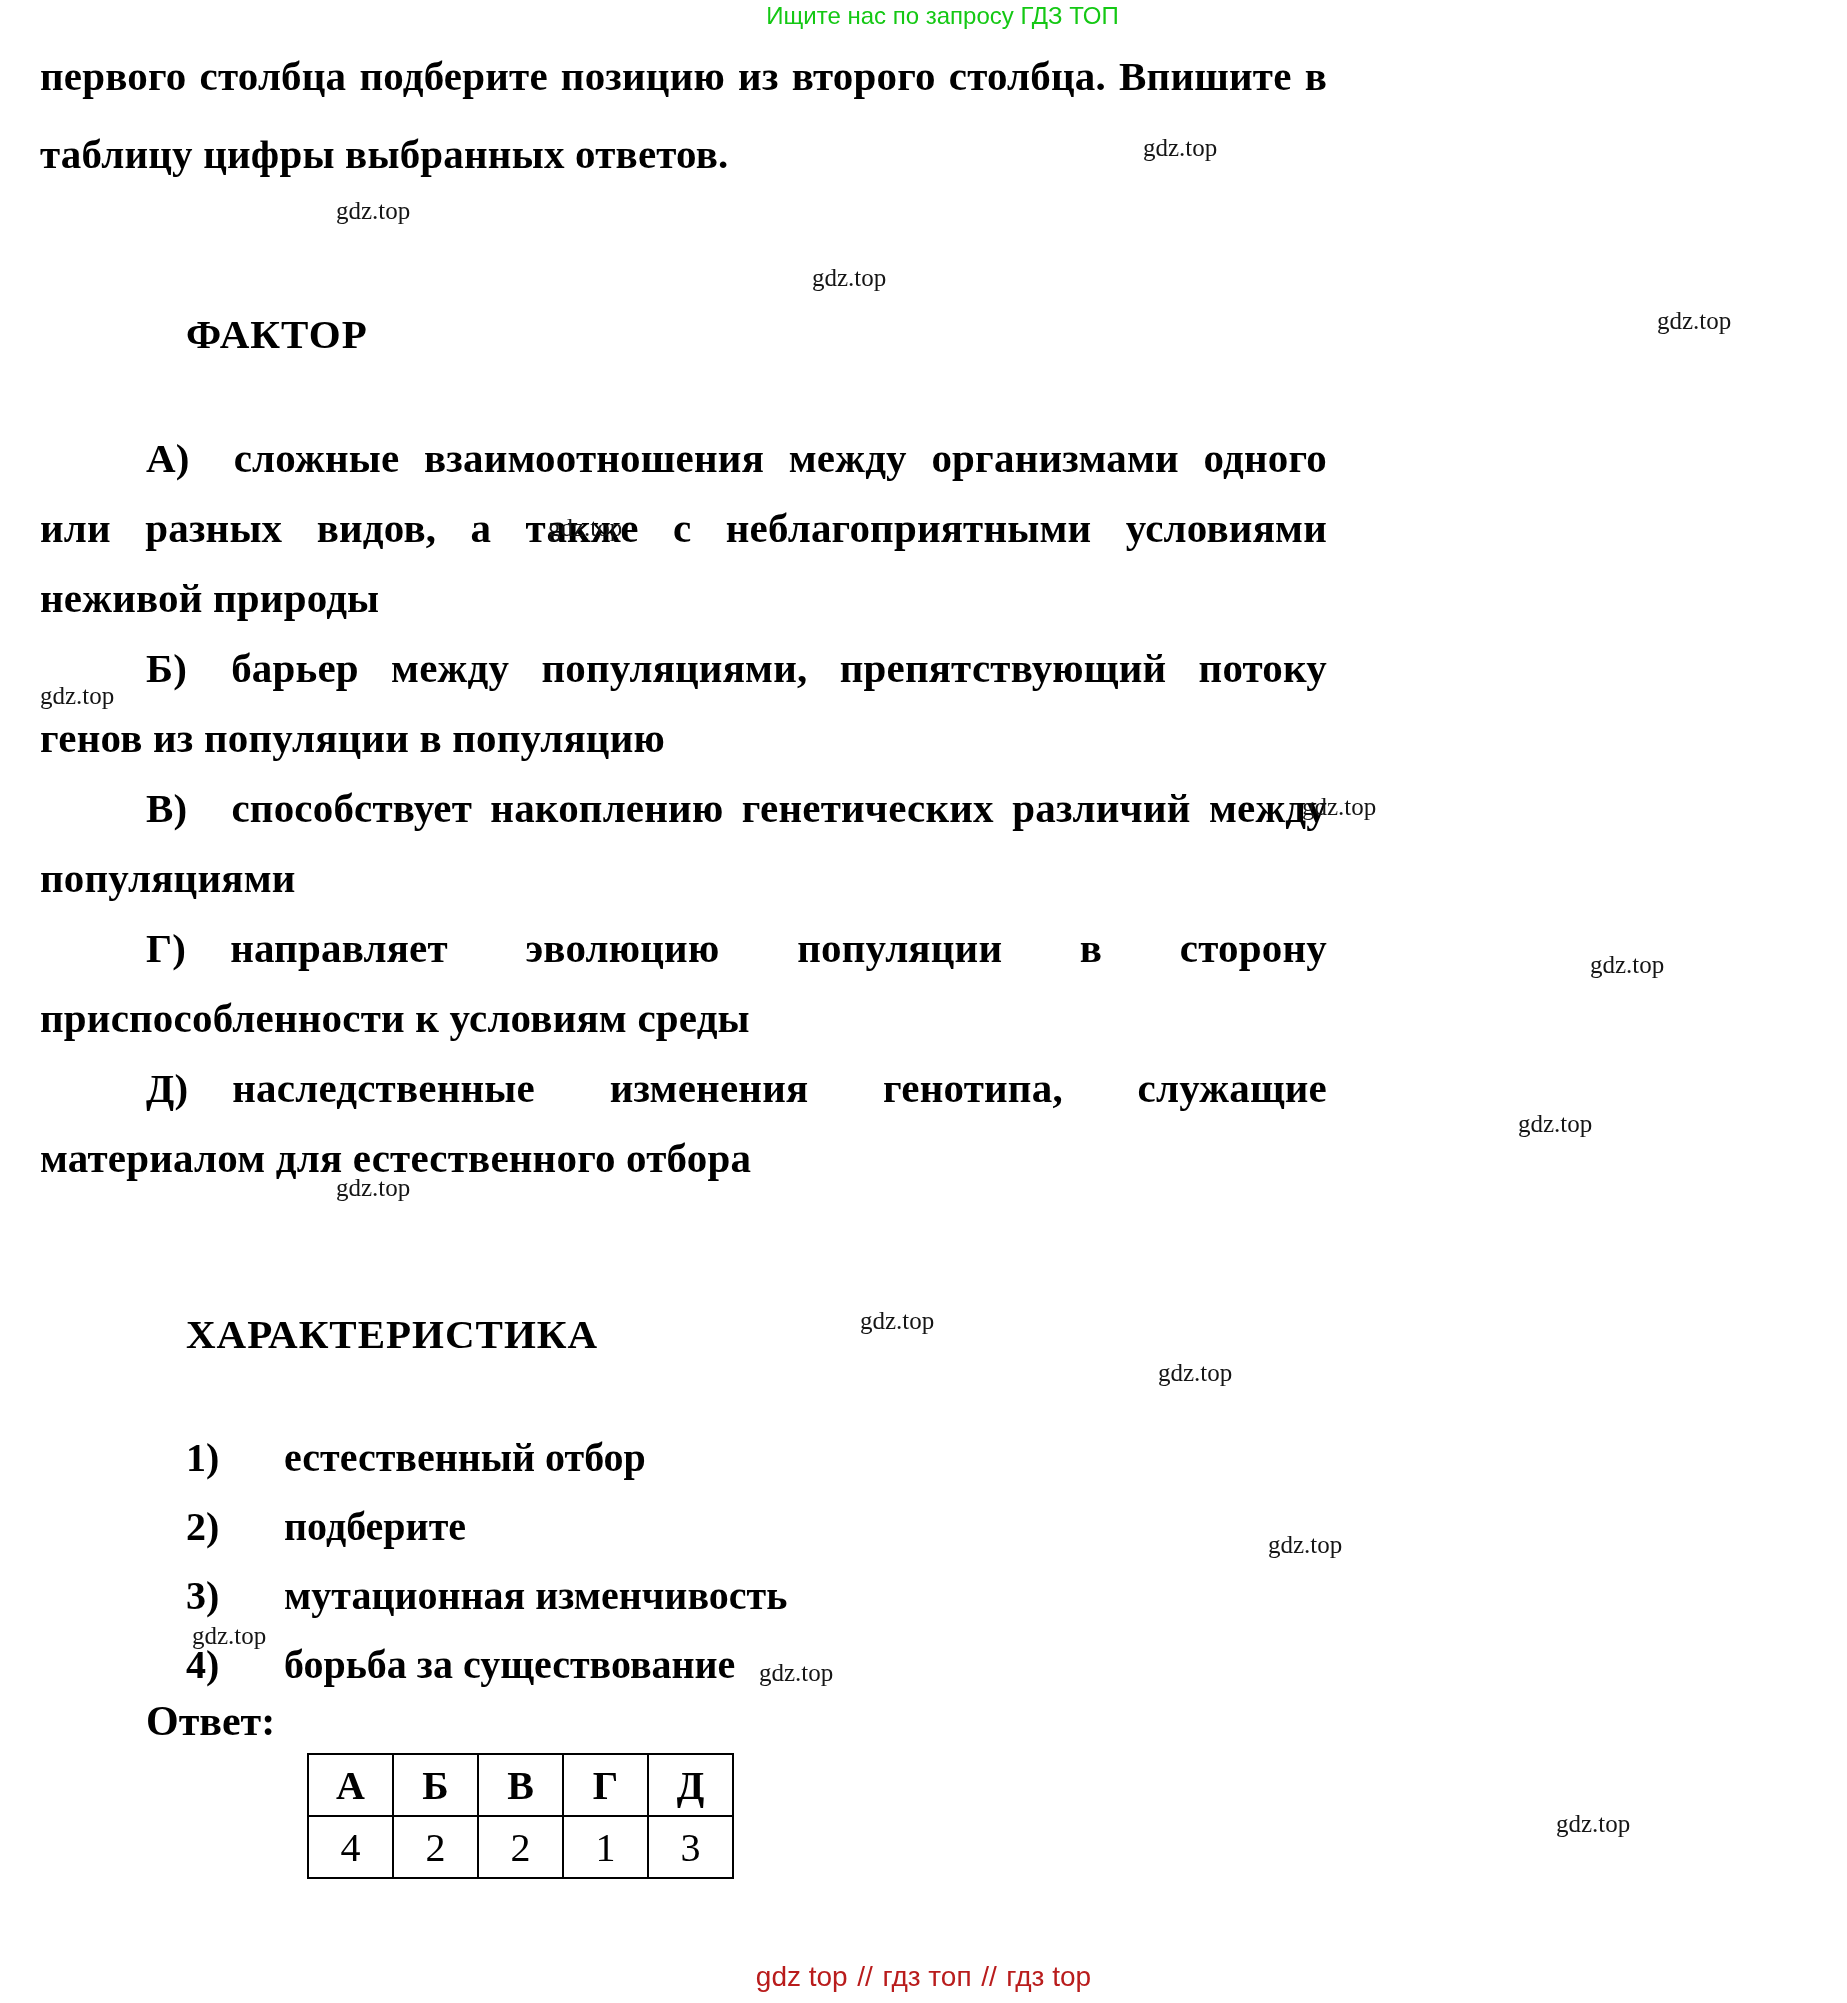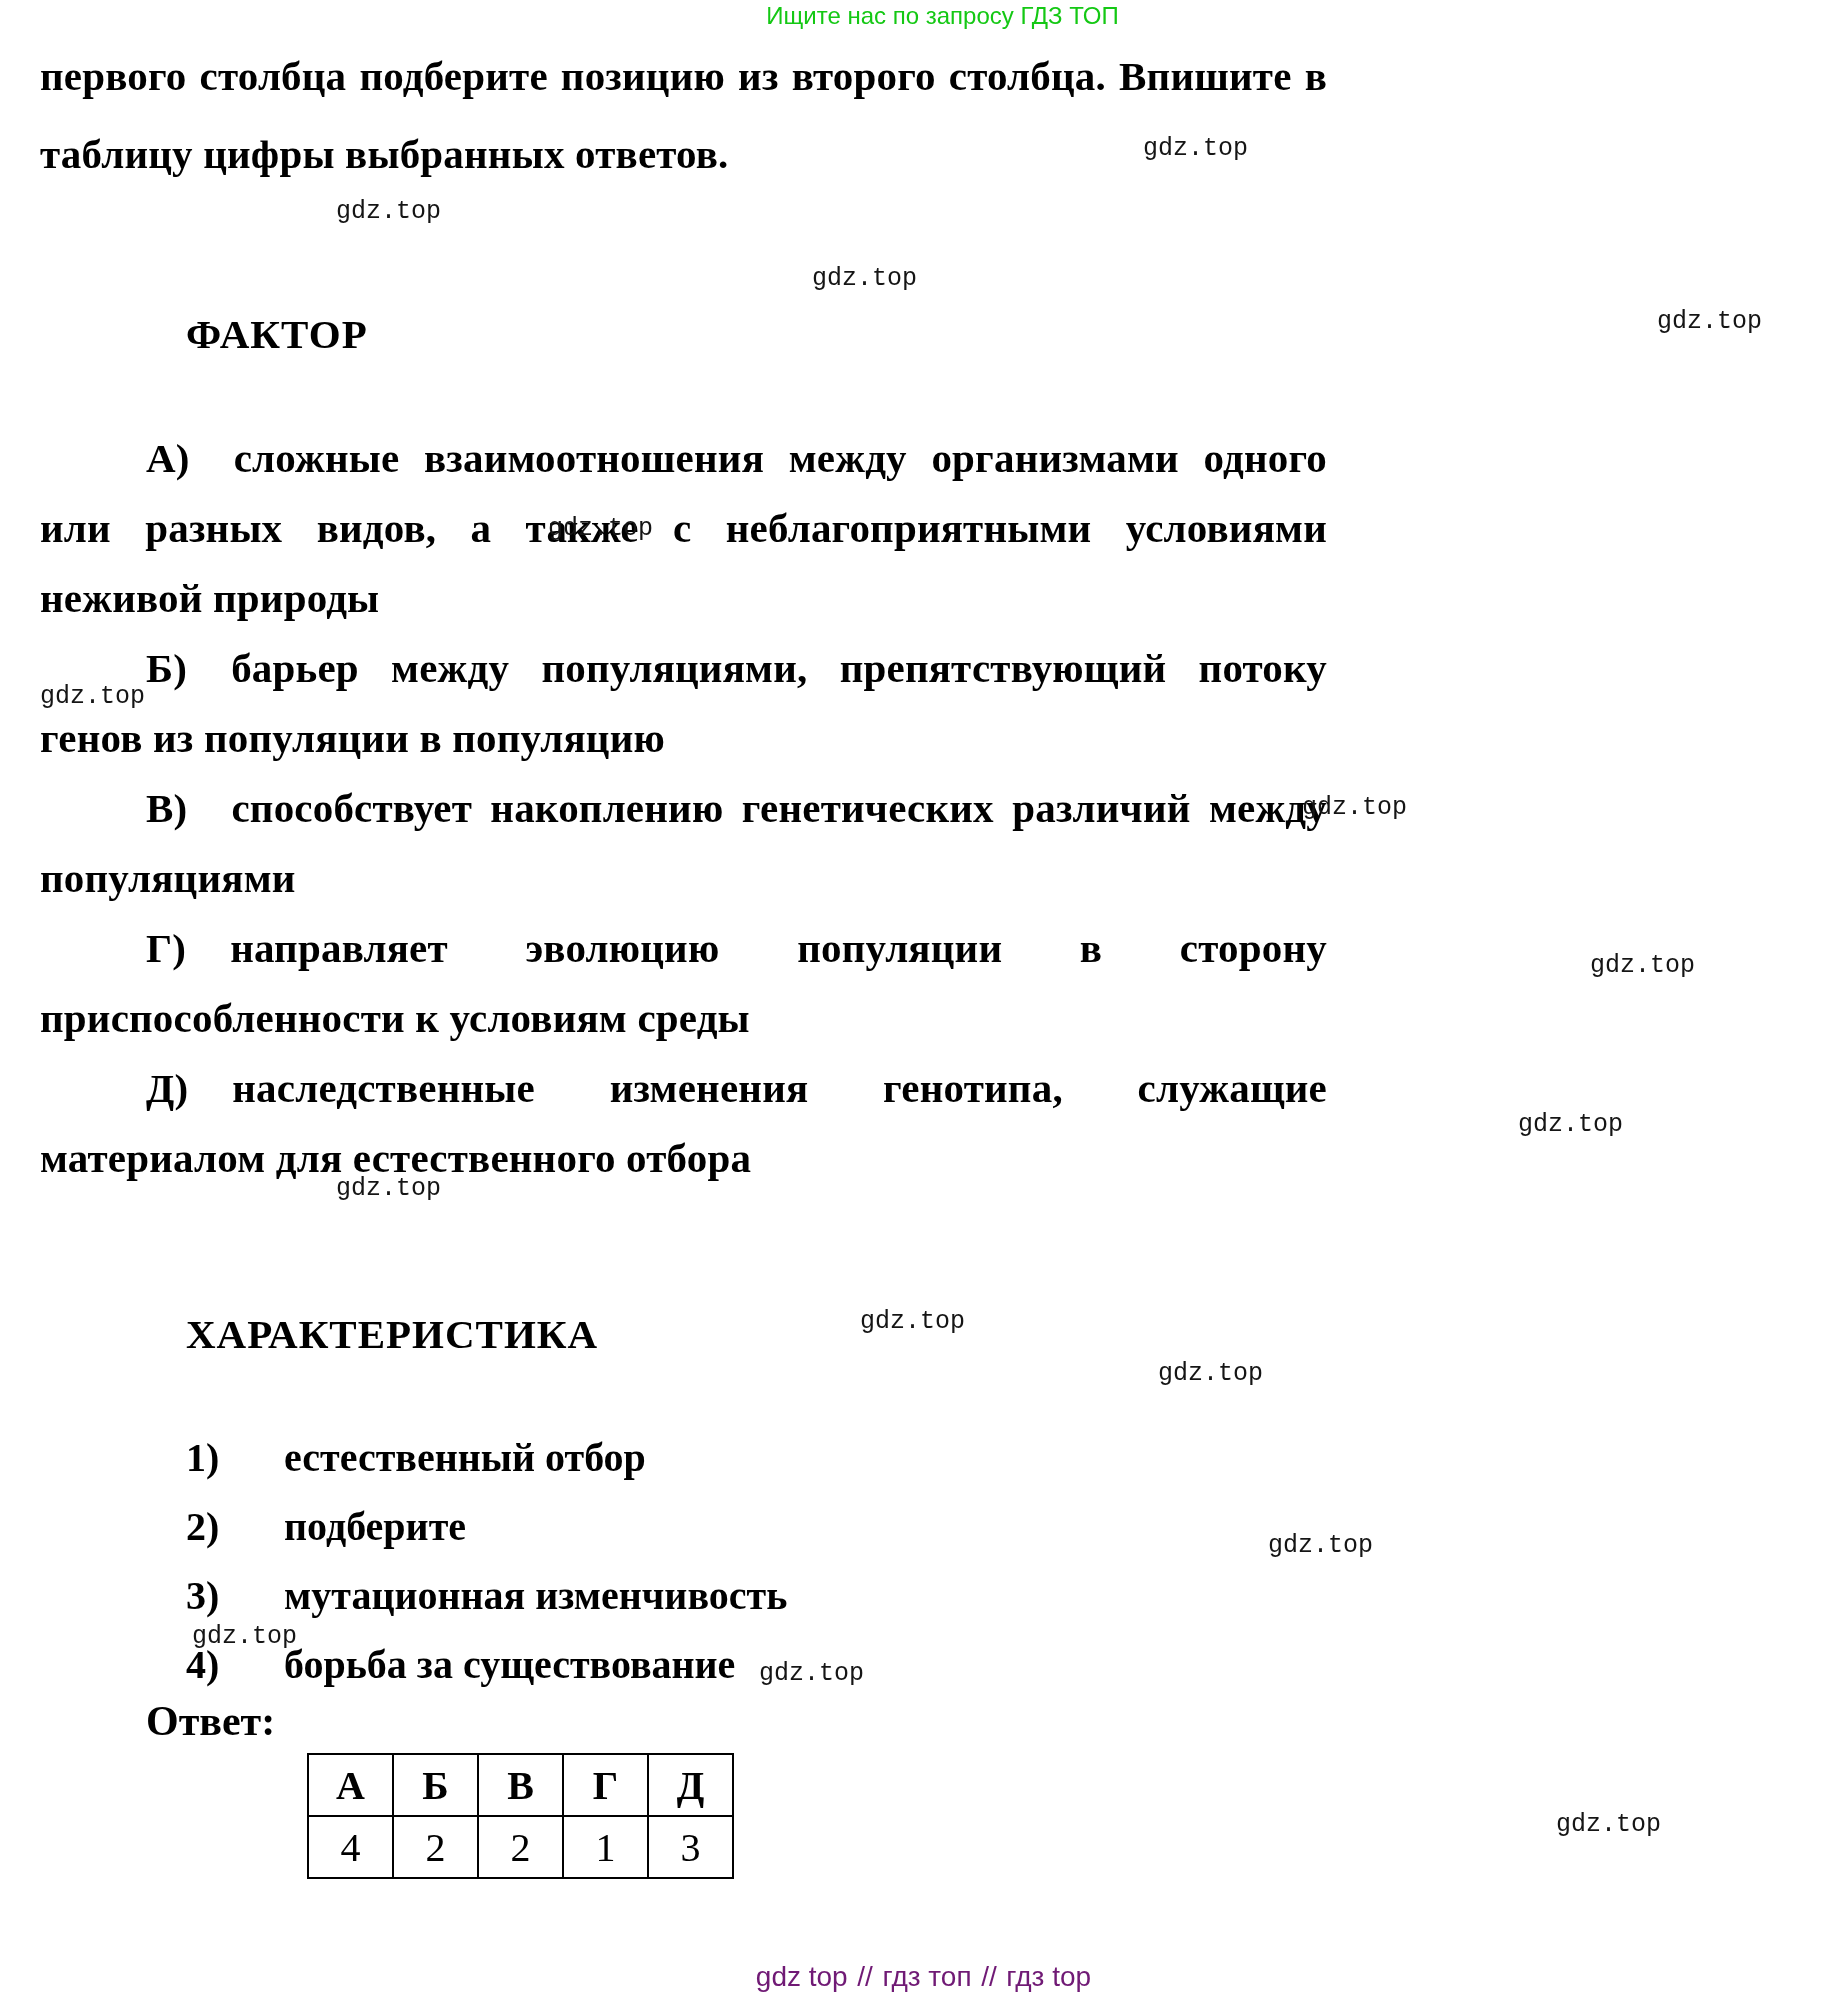--- a/index.html
+++ b/index.html
@@ -126,21 +126,21 @@
     font-family: "Liberation Sans", "DejaVu Sans", sans-serif;
     font-size: 28px;
     color: #5b1f96;
     white-space: nowrap;
   }
   .footer .sep { margin: 0 9.6px; }
 
   
   .wm {
     position: absolute;
-    font-family: Liberation Mono, monospace;
+    font-family: Liberation Serif, serif;
     font-size: 25px;
     color: #151515;
     white-space: nowrap;
     pointer-events: none;
   }
 </style>
 </head>
 <body>
 
 <div class="page">
@@ -197,21 +197,21 @@
     <tr class="vals">
       <td>4</td>
       <td>2</td>
       <td>2</td>
       <td>1</td>
       <td>3</td>
     </tr>
   </tbody>
     </table>
 
-  <div class="footer" style="color: #701a75;"><span>gdz top</span><span class="sep">//</span><span>гдз топ</span><span class="sep">//</span><span>гдз top</span></div>
+  <div class="footer" style="color: #b91c1c;"><span>gdz top</span><span class="sep">//</span><span>гдз топ</span><span class="sep">//</span><span>гдз top</span></div>
 
   <div id="watermark-layer">
       <div class="wm" style="left: 1143px; top: 134px;">gdz.top</div>
       <div class="wm" style="left: 336px; top: 197px;">gdz.top</div>
       <div class="wm" style="left: 812px; top: 264px;">gdz.top</div>
       <div class="wm" style="left: 1657px; top: 307px;">gdz.top</div>
       <div class="wm" style="left: 548px; top: 514px;">gdz.top</div>
       <div class="wm" style="left: 40px; top: 682px;">gdz.top</div>
       <div class="wm" style="left: 1302px; top: 793px;">gdz.top</div>
       <div class="wm" style="left: 1590px; top: 951px;">gdz.top</div>

